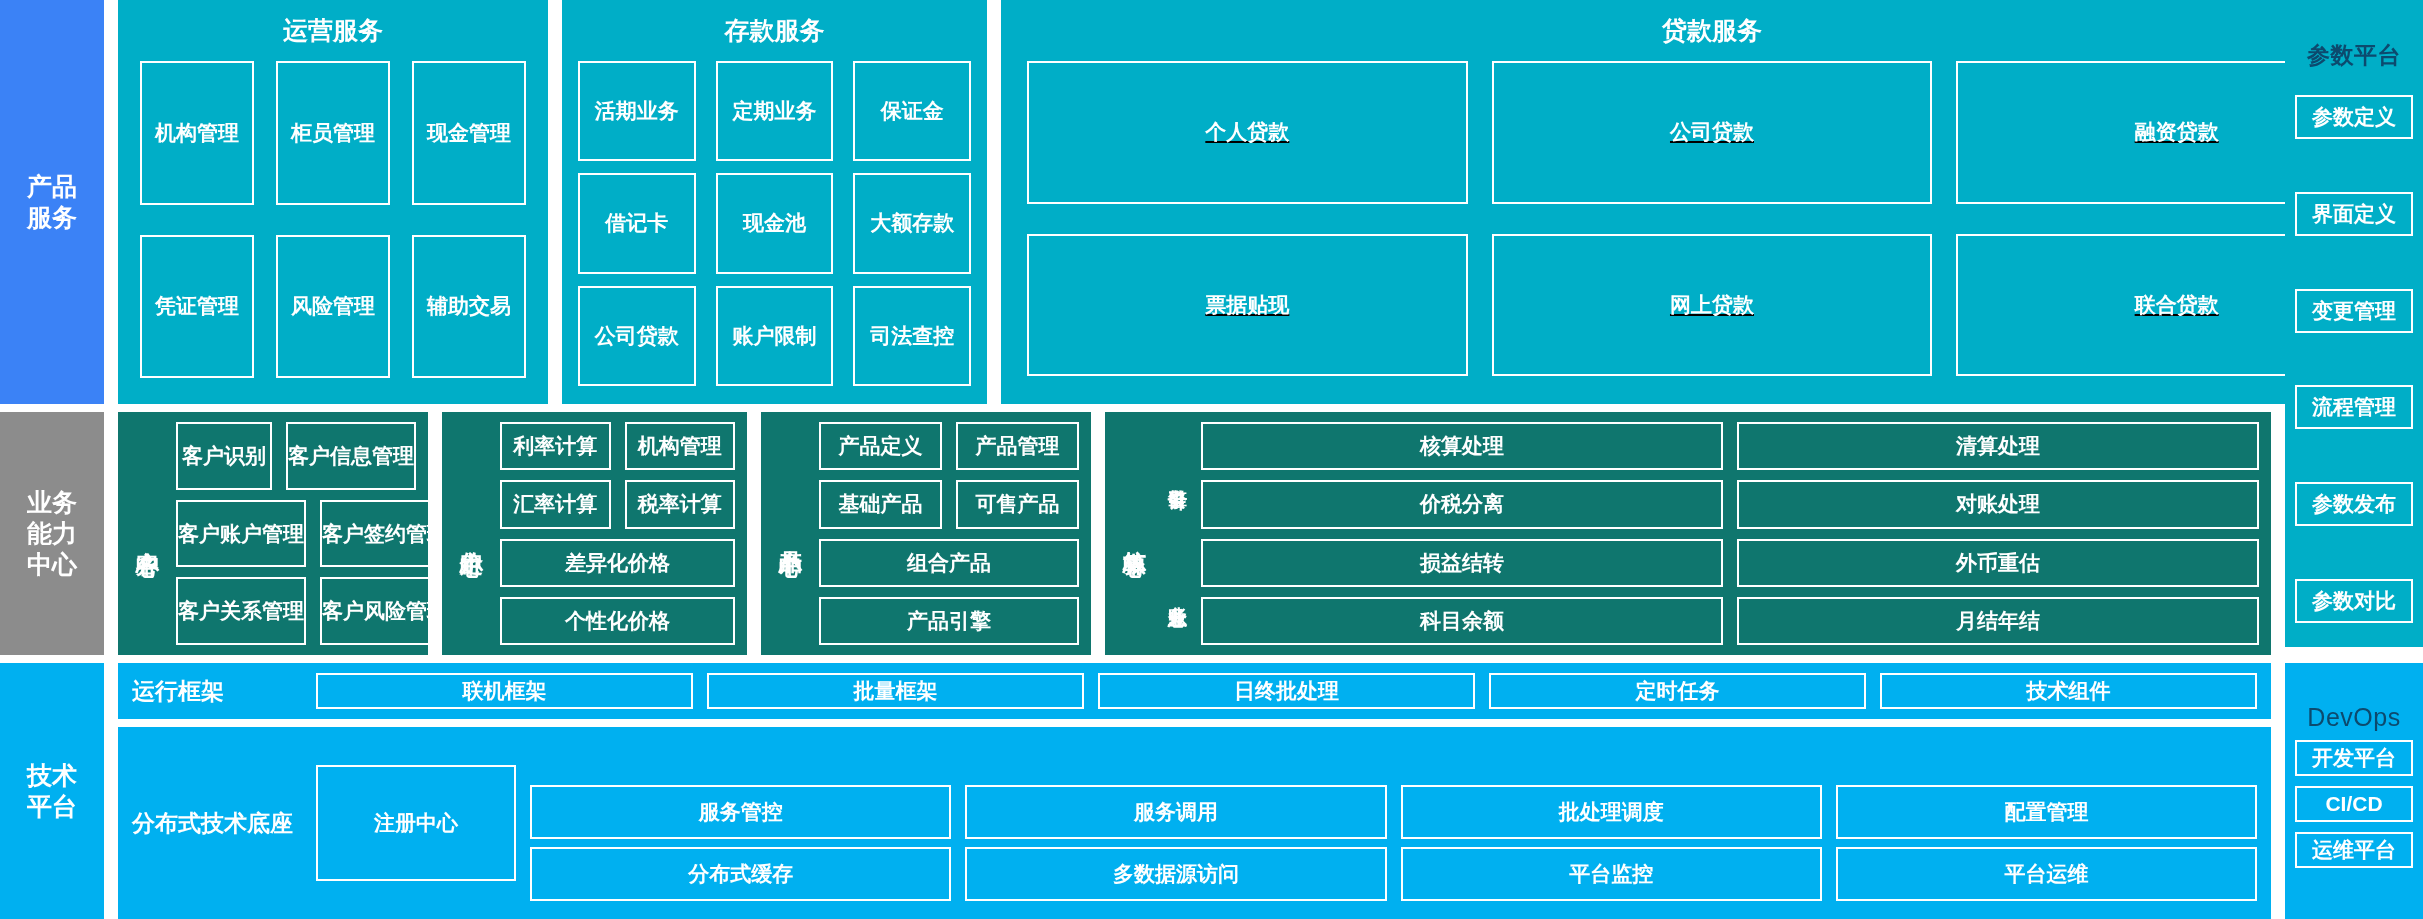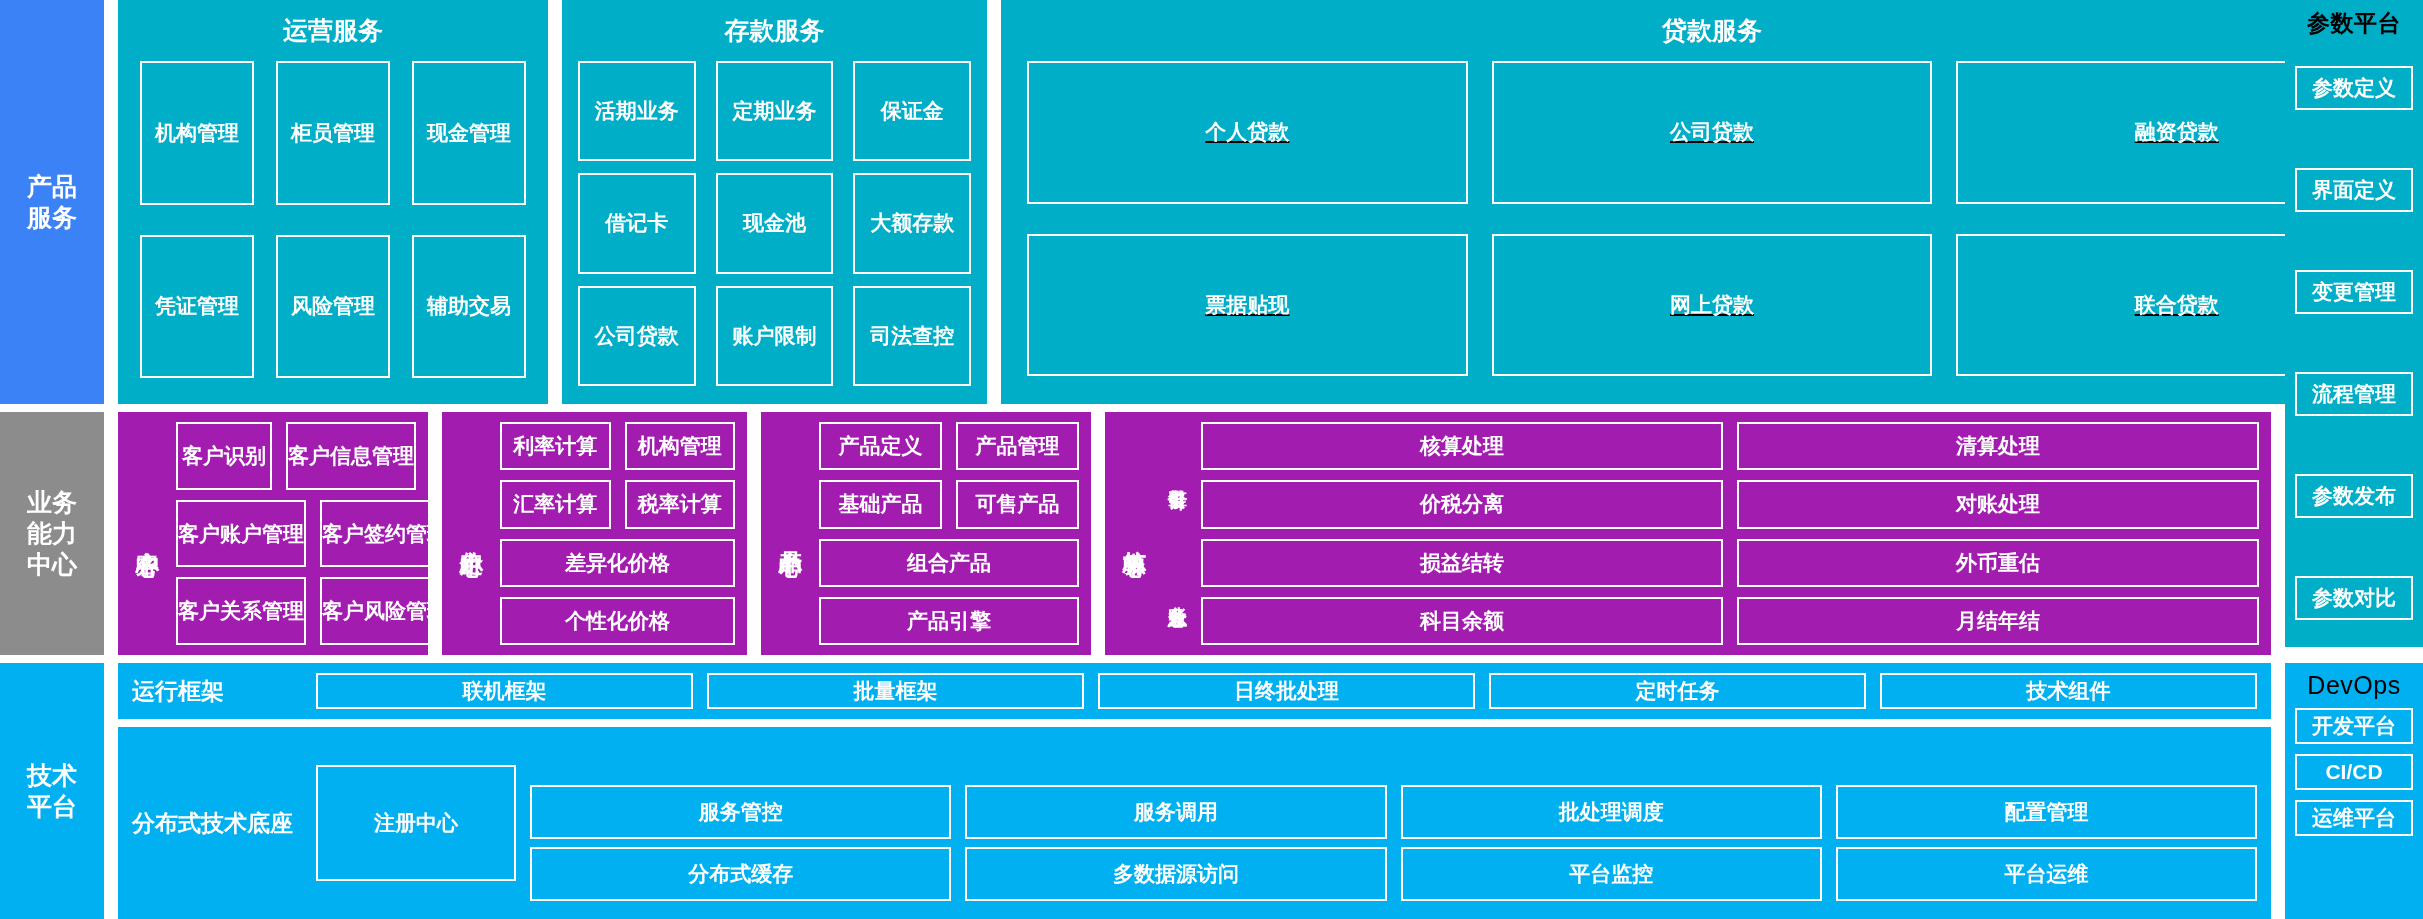--- a/index.html
+++ b/index.html
@@ -34,22 +34,22 @@
 
   
   .side {
     width: 138px; flex: 0 0 138px;
     display: flex; flex-direction: column; align-items: center;
     padding: 8px 10px;
   }
   .side.teal { background: #00AEC7; }
   .side.blue { background: #00B0F0; }
   .side-title {
-    color: #000000; font-size: 23px; font-weight: bold; text-align: right;
-    margin-bottom: 8px; letter-spacing: 0.5px;
+    color: #0c4a6e; font-size: 23px; font-weight: bold; text-align: right;
+    margin-bottom: 8px; letter-spacing: 0.5px; margin-top: 32px;
   }
   .side-title.en { font-size: 25px; font-weight: normal; }
   .side-list { display: flex; flex-direction: column; gap: 10px; width: 100%; flex: 1 1 auto; }
   .side-list.sparse { gap: 20px; justify-content: space-around; }
 
   
   .box {
     border: 2px solid #ffffff;
     color: #ffffff;
     display: flex; align-items: center; justify-content: center;
@@ -66,21 +66,21 @@
   .svc-grid { display:grid; grid-template-columns: repeat(3, 1fr); gap: 16px 22px; flex: 1 1 auto; }
   .svc-grid .box { height: 100%; min-height: 48px; }
   .svc-ops   { flex: 0 0 430px; }
   .svc-dep   { flex: 0 0 425px; }
   .svc-loan  { flex: 1 1 auto; }
   .svc-ops .svc-grid { grid-template-rows: repeat(2,1fr); gap: 30px 22px; padding: 0 10px 14px; }
   .svc-dep .svc-grid { grid-template-rows: repeat(3,1fr); gap: 12px 20px; padding: 0 4px 6px; }
   .svc-loan .svc-grid { grid-template-rows: repeat(2,1fr); gap: 30px 24px; padding: 0 14px 16px; text-decoration: underline; }
 
   
-  .cc { background: #a21caf; display:flex; align-items:stretch; padding: 10px 12px; min-width:0; }
+  .cc { background: #0f766e; display:flex; align-items:stretch; padding: 10px 12px; min-width:0; }
   .cc-label {
     color:#fff; font-size: 23px; font-weight: bold; line-height: 1.12;
     writing-mode: vertical-rl; text-orientation: upright;
     display:flex; align-items:center; justify-content:center;
     flex: 0 0 34px; letter-spacing: 1px;
   }
   .cc-body { flex: 1 1 auto; display:flex; flex-direction:column; gap: 10px; padding-left: 12px; min-width:0; }
   .cc-row { display:grid; grid-template-columns: repeat(2,1fr); gap: 14px; flex: 1 1 0; }
   .cc-row.full { grid-template-columns: 1fr; }
   .cc .box { height: 100%; min-height: 44px; font-size: 21px; }

